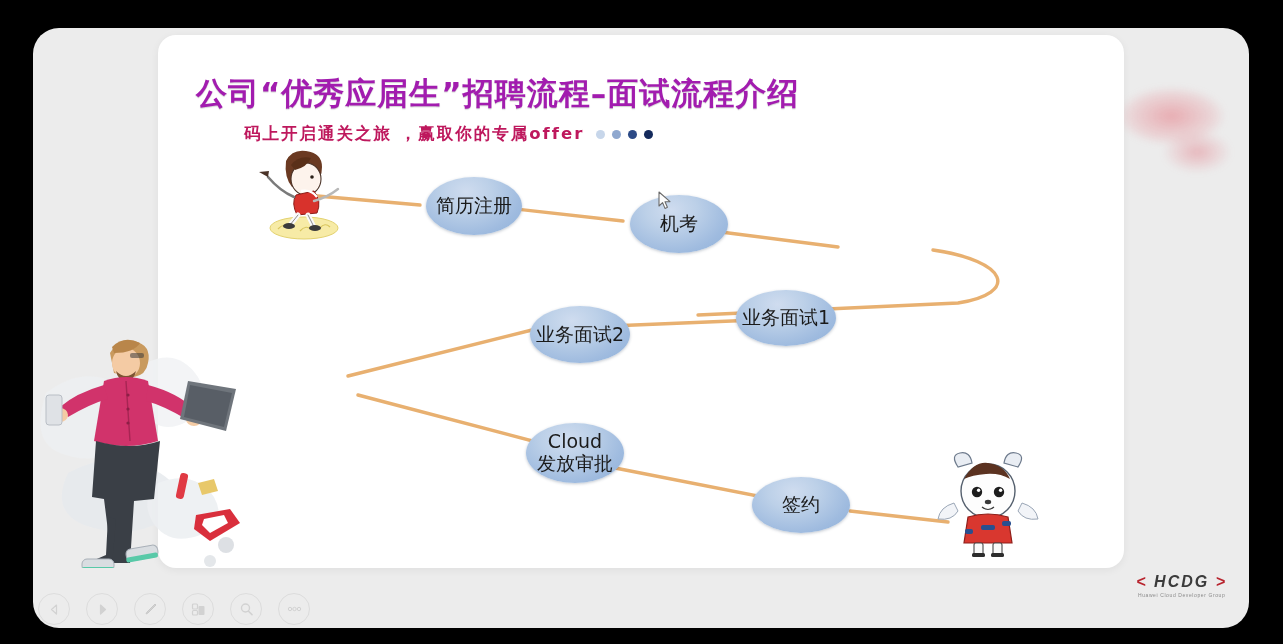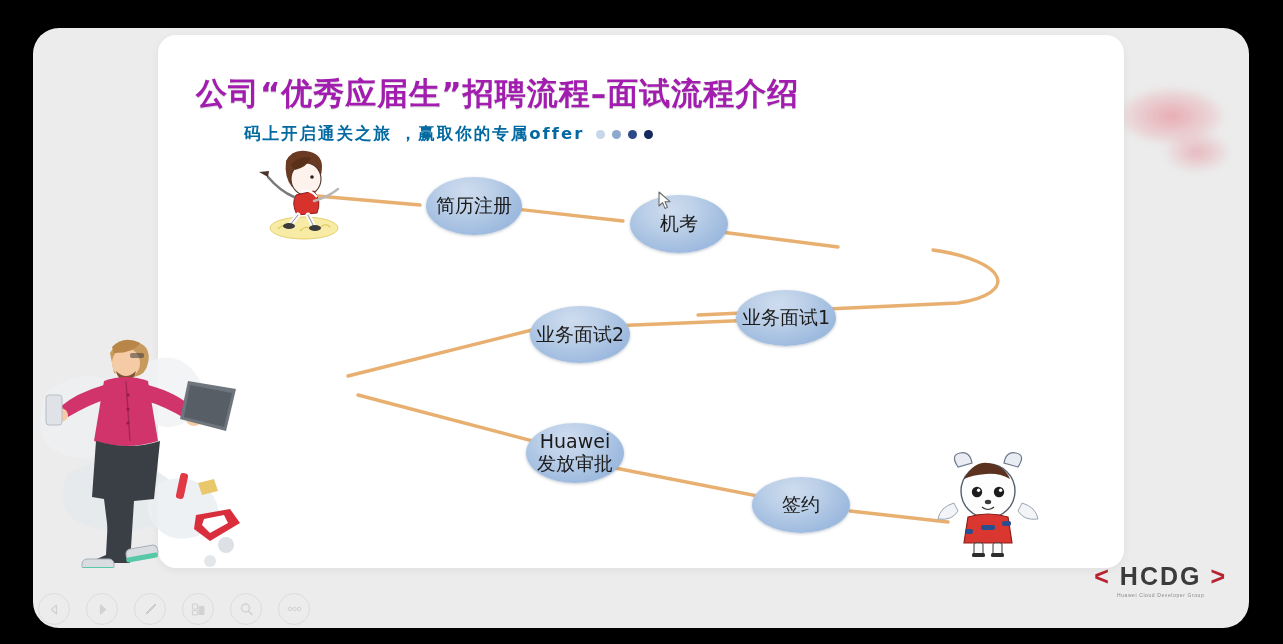--- a/index.html
+++ b/index.html
@@ -27,21 +27,21 @@
 
   .title{
     position:absolute;left:38px;top:38px;width:880px;
     color:#c0121c;font-size:31px;font-weight:bold;letter-spacing:1px;
     font-family:"DejaVu Sans","Liberation Sans",sans-serif;
     text-shadow:0 1px 1px rgba(0,0,0,.18);
     white-space:nowrap;
   }
   .subtitle-row{position:absolute;left:86px;top:88px;display:flex;align-items:center;gap:12px;}
   .subtitle{
-    color:#0369a1;font-size:16.5px;font-weight:bold;letter-spacing:2px;
+    color:#be185d;font-size:16.5px;font-weight:bold;letter-spacing:2px;
     font-family:"DejaVu Sans","Liberation Sans",sans-serif;white-space:nowrap;
   }
   .dots{display:flex;gap:7px;align-items:center;}
   .dot{width:9px;height:9px;border-radius:50%;}
 
   
   .flow{position:absolute;left:0;top:0;width:966px;height:533px;}
   .flowsvg{position:absolute;left:0;top:0;}
 
   .node{
@@ -52,22 +52,22 @@
     background:radial-gradient(ellipse at 42% 26%, #cfdcef 0%, #bcd0e8 32%, #9fbbdf 70%, #8fb0d8 100%);
     box-shadow:0 1px 3px rgba(40,60,90,.28);
   }
   .node span{display:block;}
 
   
   .ill{position:absolute;pointer-events:none;}
 
   
   .logo{position:absolute;right:22px;bottom:30px;text-align:center;}
-  .logo-main{font-size:25px;letter-spacing:2px;color:#3b3b3b;font-weight:bold;
-    font-family:"Liberation Sans",sans-serif;white-space:nowrap;}
+  .logo-main{font-size:16px;letter-spacing:2px;color:#3b3b3b;font-weight:bold;
+    font-family:"Liberation Sans",sans-serif;white-space:nowrap;font-style:italic;}
   .logo-main .br{color:#b8242e;font-weight:bold;}
   .logo-sub{font-size:5px;color:#8a8a8a;letter-spacing:.6px;margin-top:1px;
     font-family:"Liberation Sans",sans-serif;white-space:nowrap;}
 
   
   .toolbar{position:absolute;left:5px;bottom:3px;display:flex;gap:16px;align-items:center;}
   .tbtn{
     width:30px;height:30px;border-radius:50%;border:1px solid #dcdcdc;
     display:flex;align-items:center;justify-content:center;background:transparent;
     color:#d2d2d2;
@@ -135,21 +135,21 @@
         <div class="node" style="left:578px;top:255px;width:100px;height:56px;">
           <span>业务面试1</span>
         </div>
 
         <div class="node" style="left:372px;top:271px;width:100px;height:57px;">
           <span>业务面试2</span>
         </div>
 
 
         <div class="node" style="left:368px;top:388px;width:98px;height:60px;flex-direction:column;">
-          <span>Huawei</span>
+          <span>Cloud</span>
           <span>发放审批</span>
         </div>
 
         <div class="node" style="left:594px;top:442px;width:98px;height:56px;">
           <span>签约</span>
         </div>
 
         <svg class="ill" style="left:98px;top:108px;" width="96" height="100" viewBox="0 0 96 100">
           <ellipse cx="48" cy="85" rx="34" ry="11" fill="#f7eba6" stroke="#e3d270" stroke-width="1"></ellipse>
           <path d="M22,86 q6,-7 12,-1 M44,88 q6,-7 12,-1 M64,85 q5,-6 10,-1" fill="none" stroke="#d9c65e" stroke-width="1.2"></path>

